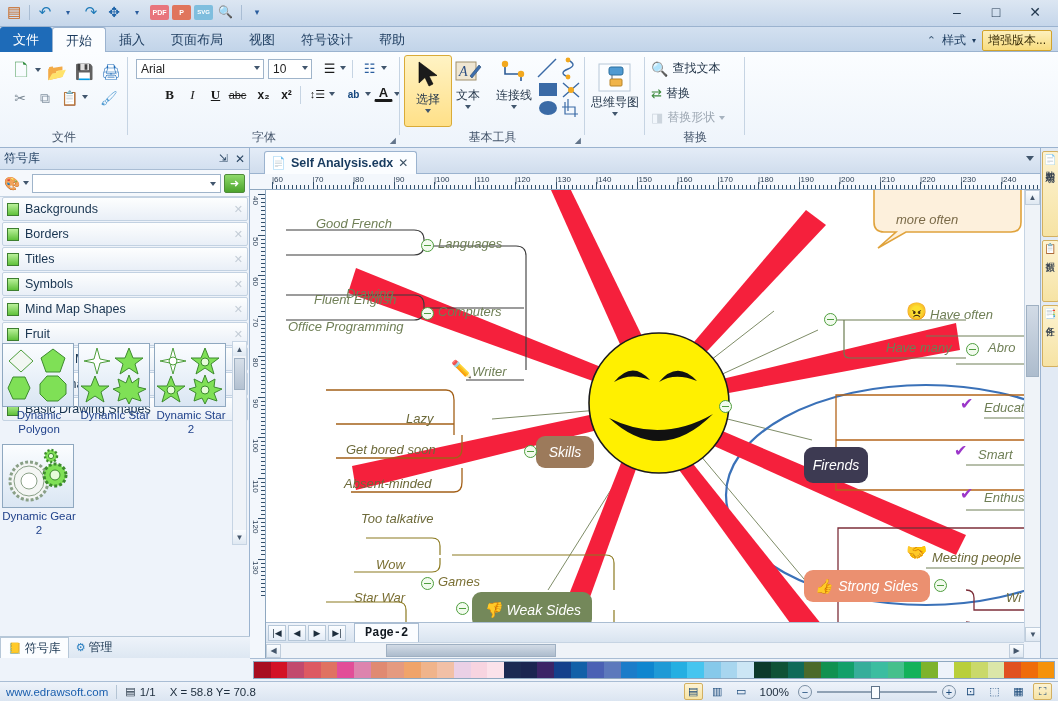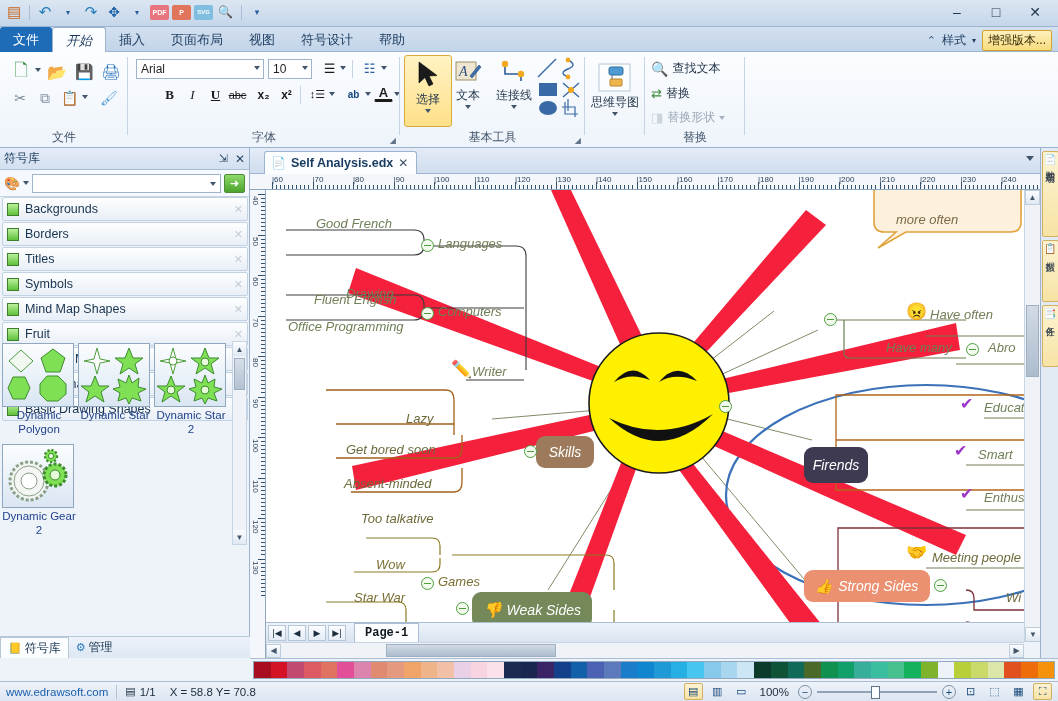--- a/index.html
+++ b/index.html
@@ -49,21 +49,21 @@
   .rtab {
     position:relative; float:left; height:25px; padding:0 13px;
     line-height:25px; font-size:13px; color:#1c3b5e; cursor:pointer;
   }
   .rtab.file {
     background:#1e6bb8; color:#fff; font-weight:normal;
     border-top-left-radius:3px; border-top-right-radius:3px;
   }
   .rtab.active {
     background:#fbfdff; border:1px solid #9bb3cf; border-bottom:1px solid #fbfdff;
-    border-top-left-radius:3px; border-top-right-radius:3px; height:26px;font-style:italic;
+    border-top-left-radius:3px; border-top-right-radius:3px; height:26px;
   }
   .tabs-right {
     position:absolute; right:6px; top:3px; display:flex; align-items:center; gap:6px;
     font-size:12px; color:#1c3b5e;
   }
   .enhanced-btn {
     background:linear-gradient(#ffe9a8,#ffd濃); background:linear-gradient(#fdf0bd,#f8dc7e);
     border:1px solid #d1a32c; border-radius:2px; padding:1px 5px; cursor:pointer;
     color:#3a2e08; font-size:12px;
   }
@@ -1094,21 +1094,21 @@
       <div class="cv-arrow">▲</div>
       <div class="cv-thumb"></div>
       <div class="cv-arrow" style="position:absolute;bottom:0;width:16px;">▼</div>
     </div>
 
     <div class="pagebar">
       <div class="nav-b">|◀</div>
       <div class="nav-b">◀</div>
       <div class="nav-b">▶</div>
       <div class="nav-b">▶|</div>
-      <div class="pg-tab">Page-1</div>
+      <div class="pg-tab">Page-2</div>
     </div>
 
     <div class="canvas-hscroll">
       <div class="ch-arrow">◀</div>
       <div class="ch-thumb"></div>
       <div class="ch-arrow" style="position:absolute;right:0;">▶</div>
     </div>
   </div>
 
   <div class="rightbar">

